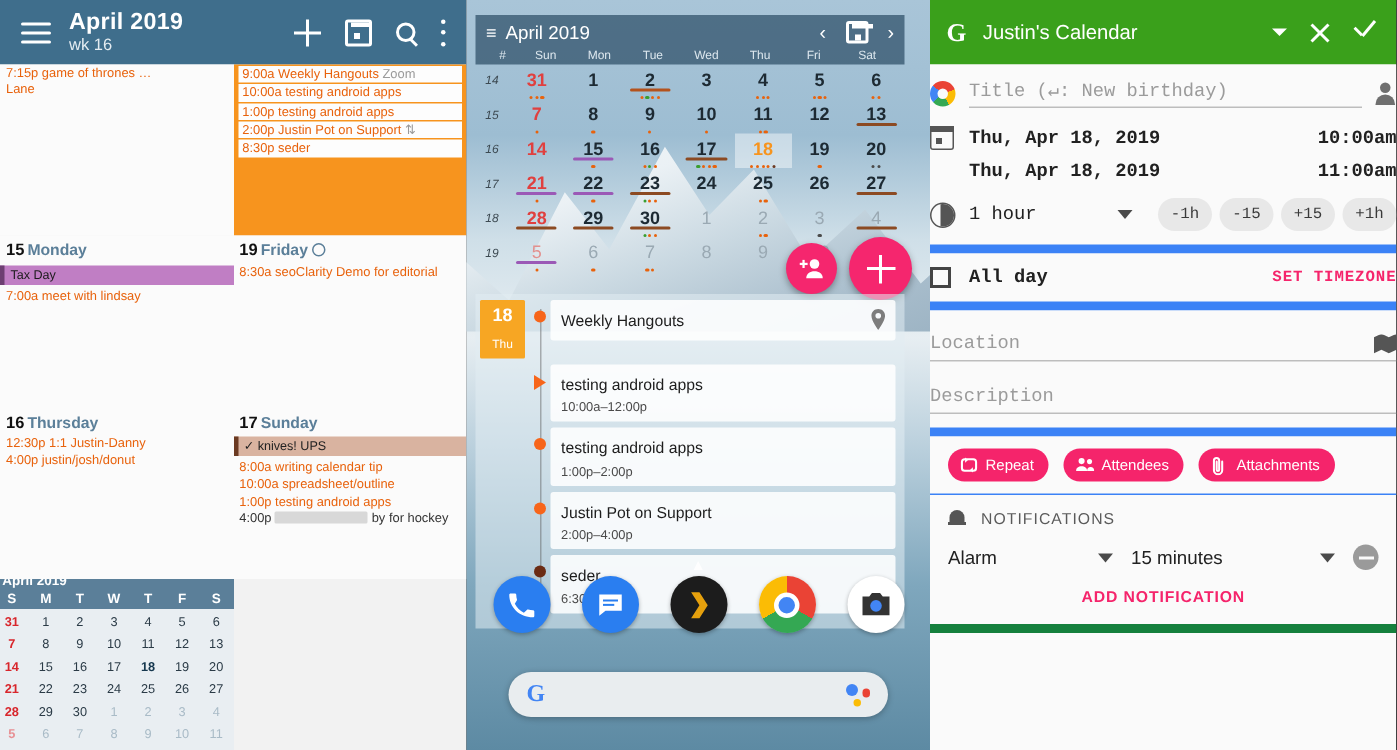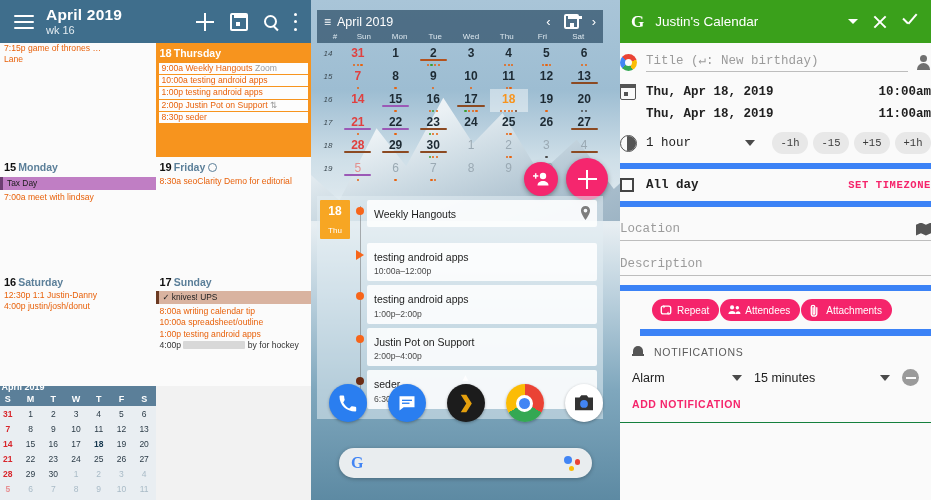--- a/index.html
+++ b/index.html
@@ -155,33 +155,33 @@
   .durrow{display:flex;align-items:center;gap:0;}
   .durname{font-size:12.5px;color:#212121;width:108px;}
   .dd-caret{width:0;height:0;border-left:5px solid transparent;border-right:5px solid transparent;border-top:6px solid #4a4a4a;margin-right:12px;}
   .pill{background:#e8e8e8;border-radius:13px;font-size:10.5px;color:#3a3a3a;padding:5px 7px;margin-left:5px;min-width:22px;text-align:center;}
   .cbox{width:14px;height:14px;border:2px solid #444;box-sizing:border-box;}
   .allday{font-size:12.5px;color:#212121;font-weight:bold;margin-left:12px;flex:1 1 auto;}
   .pinkcap{color:#f5246b;font-size:10.5px;font-weight:bold;letter-spacing:.6px;}
   .under{border-bottom:1px solid #bdbdbd;padding:6px 0 4px 0;display:flex;align-items:center;}
   .under .tplace{flex:1 1 auto;font-size:12.5px;}
   .map-ic{width:15px;height:13px;background:#555;clip-path:polygon(0 18%,33% 0,66% 18%,100% 0,100% 82%,66% 100%,33% 82%,0 100%);}
-  .chips{display:flex;gap:1px;padding:8px 12px;background:#fafafa;border-bottom:7px solid #3b82f6;margin-left:20px;}
+  .chips{display:flex;gap:10px;padding:8px 12px;background:#fafafa;border-bottom:1px solid #3b82f6;}
   .chip{background:#f5246b;color:#fff;border-radius:14px;font-size:10px;padding:5px 10px 5px 8px;display:flex;align-items:center;gap:5px;}
   .chip .ci{width:12px;height:12px;position:relative;display:inline-block;}
   .notif-h{display:flex;align-items:center;padding:9px 12px 4px 12px;}
   .bell{width:12px;height:14px;position:relative;}
   .bell::before{content:"";position:absolute;left:1px;top:1px;width:10px;height:9px;border-radius:5px 5px 0 0;background:#555;}
   .bell::after{content:"";position:absolute;left:0;top:9px;width:12px;height:2px;background:#555;}
   .notif-t{font-size:10.5px;color:#5a5a5a;letter-spacing:.7px;margin-left:10px;}
   .nrow{display:flex;align-items:center;padding:6px 12px 4px 12px;}
   .nsel{font-size:12.5px;color:#212121;}
   .minus{width:17px;height:17px;border-radius:50%;background:#9a9a9a;position:relative;}
   .minus::after{content:"";position:absolute;left:3.5px;top:7.5px;width:10px;height:2px;background:#fafafa;}
-  .addnotif{text-align:left;padding:4px 12px 10px 12px;border-bottom:1px solid #15803d;}
+  .addnotif{text-align:center;padding:4px 12px 10px 12px;border-bottom:6px solid #15803d;}
   .sp{flex:1 1 auto;}
 </style>
 </head>
 <body>
 
 <div class="stage">
 
   <div class="p1">
     <div class="p1-header">
       <div class="hamburger">
@@ -203,38 +203,37 @@
             <i></i>
           </span>
       </div>
     </div>
     <div class="p1-grid" id="p1grid">
         <div class="daycell dc-white">
           <div class="ev">7:15p game of thrones <span class="redact" style="width:72px"></span></div>
           <div class="ev">Lane</div>
         </div>
         <div class="daycell dc-hl">
-          <div class="dayhead"><span class="daynum">18</span><span class="dayname">Thursday</span></div>
           <div class="ev row-hl">9:00a Weekly Hangouts <span class="sub">Zoom</span></div>
           <div class="ev row-hl">10:00a testing android apps</div>
           <div class="ev row-hl">1:00p testing android apps</div>
           <div class="ev row-hl">2:00p Justin Pot on Support <span class="sub">⇅</span></div>
           <div class="ev row-hl">8:30p seder</div>
         </div>
         <div class="daycell dc-white">
           <div class="dayhead"><span class="daynum">15</span><span class="dayname">Monday</span></div>
           <div class="ev tax">Tax Day</div>
           <div class="ev">7:00a meet with lindsay</div>
         </div>
         <div class="daycell dc-white">
           <div class="dayhead"><span class="daynum">19</span><span class="dayname">Friday</span><span class="ev-circ"></span></div>
           <div class="ev">8:30a seoClarity Demo for editorial</div>
         </div>
         <div class="daycell dc-white">
-          <div class="dayhead"><span class="daynum">16</span><span class="dayname">Saturday</span></div>
+          <div class="dayhead"><span class="daynum">16</span><span class="dayname">Thursday</span></div>
           <div class="ev">12:30p 1:1 Justin-Danny</div>
           <div class="ev">4:00p justin/josh/donut</div>
         </div>
         <div class="daycell dc-white">
           <div class="dayhead"><span class="daynum">17</span><span class="dayname">Sunday</span></div>
           <div class="ev knives">✓ knives! UPS</div>
           <div class="ev">8:00a writing calendar tip</div>
           <div class="ev">10:00a spreadsheet/outline</div>
           <div class="ev">1:00p testing android apps</div>
           <div class="ev dark">4:00p <span class="redact" style="width:62px"></span> <span class="dark">by for hockey</span></div>

